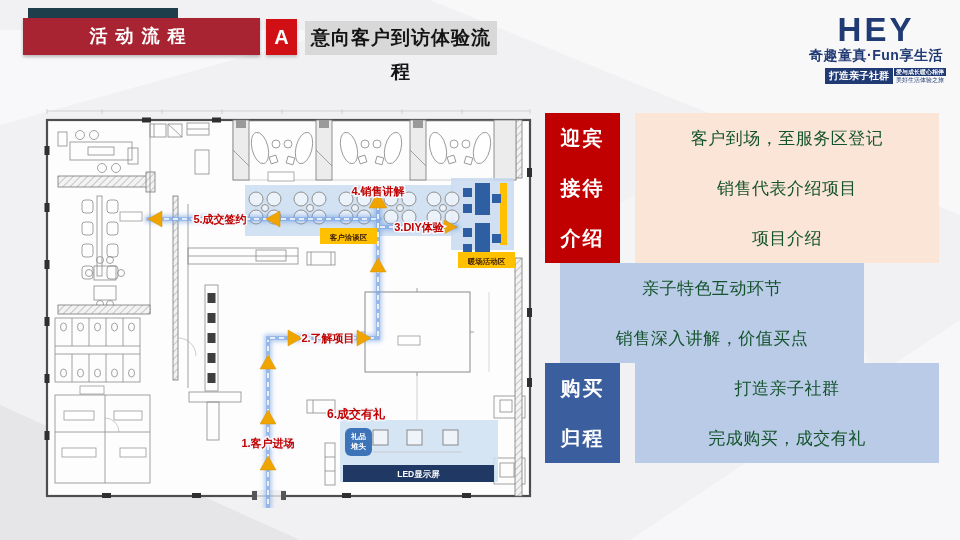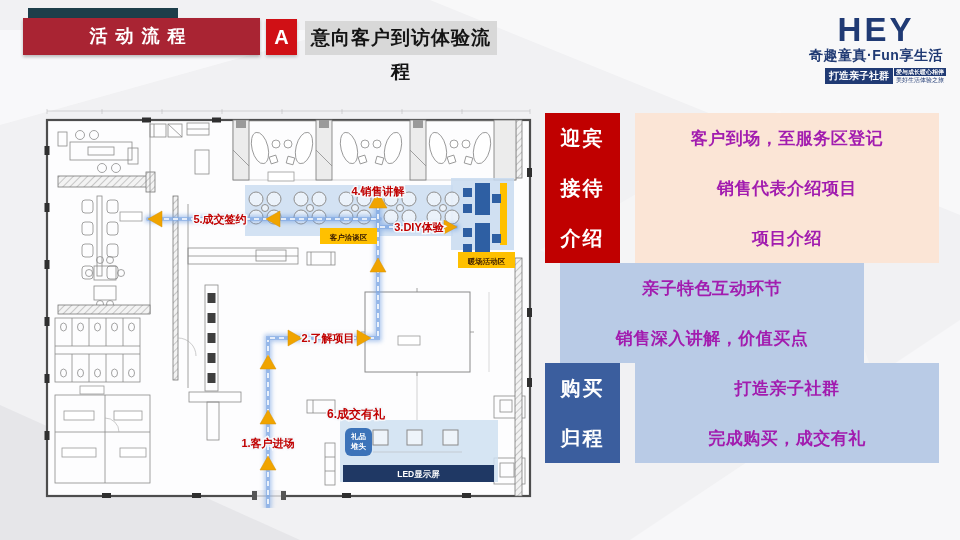--- a/index.html
+++ b/index.html
@@ -23,21 +23,21 @@
   .logo .badge-row{display:flex;justify-content:flex-end;align-items:stretch;gap:1px;margin-top:3px;}
   .logo .badge-box{background:#203a74;color:#fff;font-size:10px;font-weight:bold;padding:2px 4px;line-height:12px;align-self:center;}
   .logo .small-stack{text-align:left;}
   .logo .small1{display:block;background:#203a74;color:#fff;font-size:6px;line-height:8px;padding:0 2px;font-weight:bold;}
   .logo .small2{display:block;color:#203a74;font-size:6px;line-height:8px;padding:0 2px;}
   
   .panel{position:absolute;left:545px;top:113px;width:394px;display:flex;flex-direction:column;gap:0;}
   .prow{display:flex;height:50px;}
   .prow .stage{width:75px;height:50px;color:#fff;font-size:20px;font-weight:bold;letter-spacing:2px;
       display:flex;align-items:center;justify-content:center;}
-  .prow .desc{width:304px;height:50px;margin-left:15px;color:#a21caf;font-size:17px;font-weight:bold;
+  .prow .desc{width:304px;height:50px;margin-left:15px;color:#14532d;font-size:17px;font-weight:normal;
       display:flex;align-items:center;justify-content:center;letter-spacing:.5px;}
   .prow.red .stage{background:#c00000;}
   .prow.red .desc{background:#fbe5d6;}
   .prow.blue .stage{background:#3b5e9e;}
   .prow.blue .desc{background:#b9cbe6;}
   
   svg.plan{position:absolute;left:42px;top:108px;width:490px;height:400px;}
   .step-label{font-size:11px;font-weight:bold;fill:#c00000;text-anchor:middle;
       paint-order:stroke;stroke:#f6f8fb;stroke-width:3px;}
   .zone-label{font-size:7.5px;font-weight:bold;fill:#402000;text-anchor:middle;}

